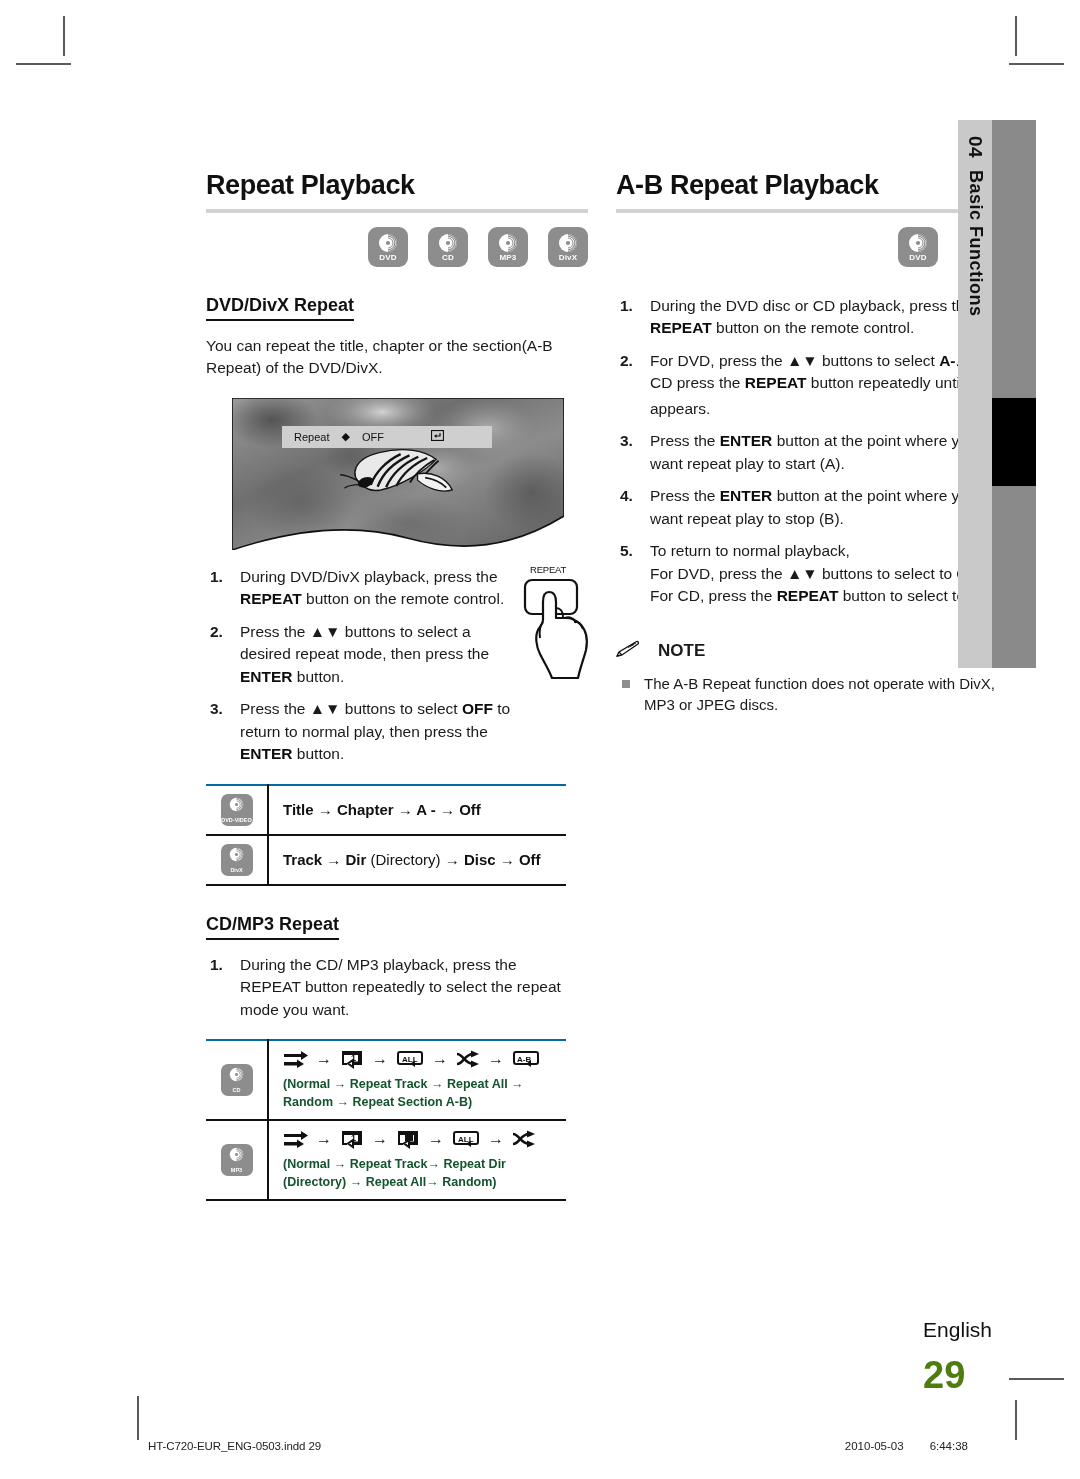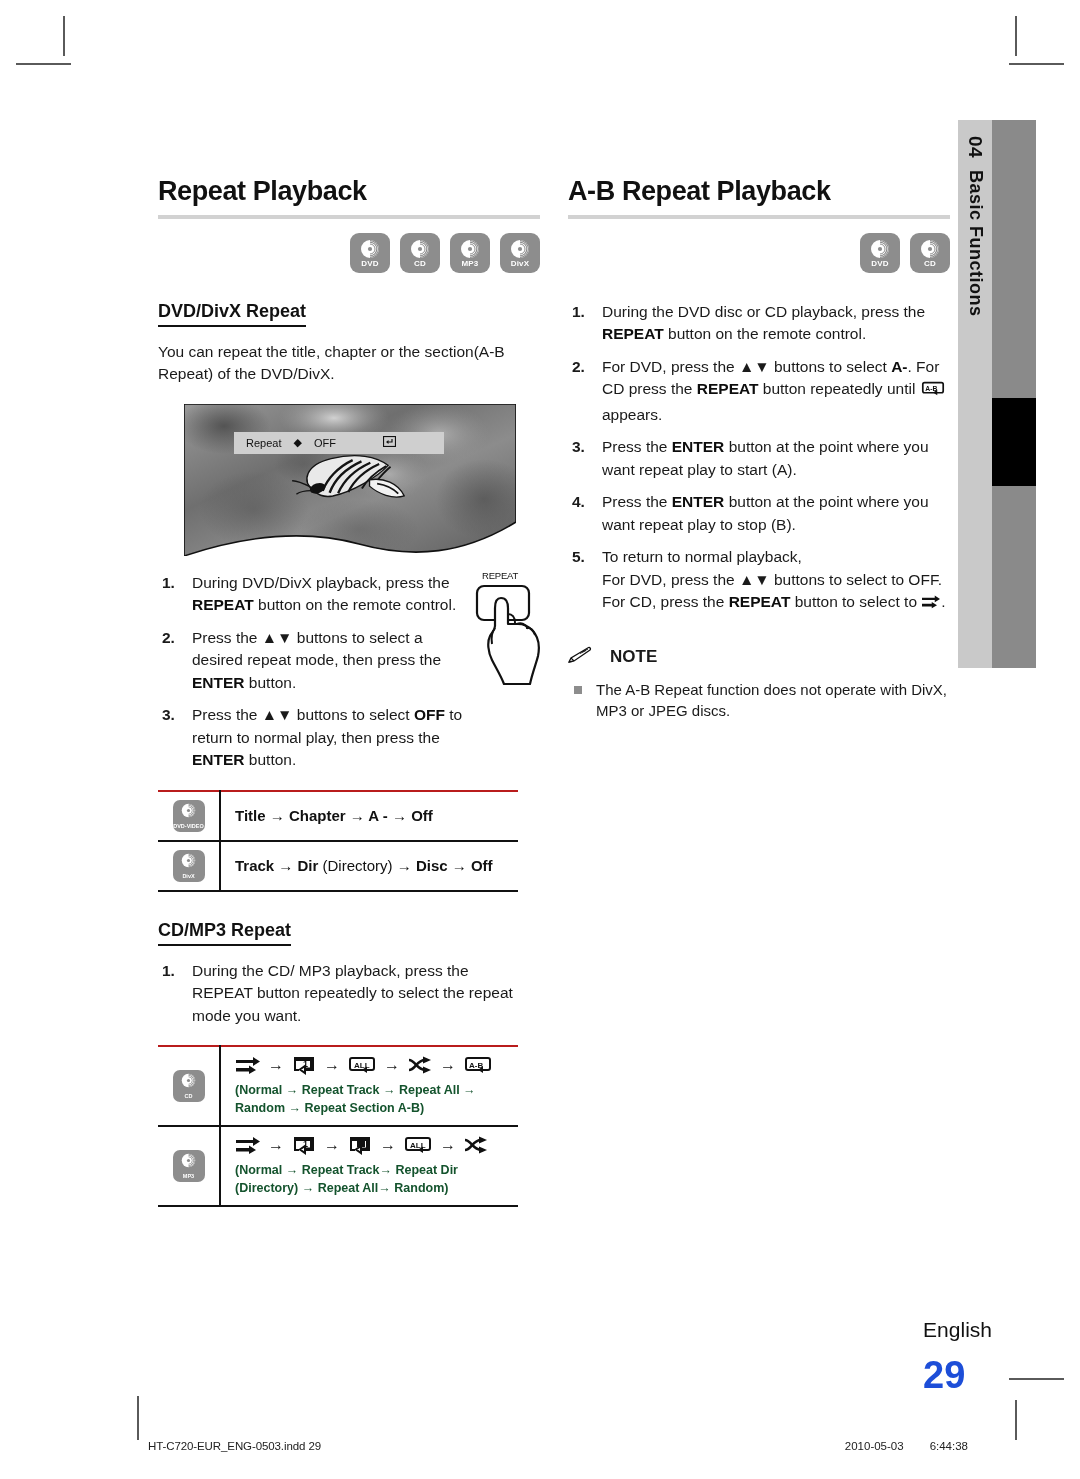--- a/index.html
+++ b/index.html
@@ -54,22 +54,23 @@
     position:absolute;
     left:992px; top:398px;
     width:44px; height:88px;
     background:#000;
     z-index:6;
   }
 
   
   .col {
     position:absolute;
-    top:176px;
+    top:170px;
     width:382px;
+    margin-left:48px;
   }
   .col-left  { left:158px; }
   .col-right { left:568px; }
 
   
   h1.sec-title {
     font-size:27px;
     font-weight:bold;
     margin:0 0 8px 0;
     letter-spacing:-0.4px;
@@ -86,21 +87,21 @@
     font-weight:bold;
     margin:0;
     display:inline-block;
     border-bottom:2.5px solid #111;
     padding-bottom:3px;
     color:#111;
   }
 
   
   .badges {
-    display:flex; gap:10px;
+    display:flex; gap:20px;
     justify-content:flex-end;
     margin:14px 0 28px 0;
   }
   .badge {
     width:40px; height:40px;
     border-radius:9px;
     background:#8d8d8d;
     display:flex; flex-direction:column;
     align-items:center; justify-content:center;
     gap:0px;
@@ -167,21 +168,21 @@
     color:#111;
   }
 
   
   table.modes {
     width:360px;
     border-collapse:collapse;
     margin-top:18px;
   }
   table.modes td {
-    border-top:2px solid #b91c1c;
+    border-top:2px solid #0369a1;
     border-bottom:2px solid #111;
     padding:8px 0;
     vertical-align:middle;
   }
   table.modes tr td:first-child {
     width:62px;
     border-right:2px solid #111;
     text-align:center;
   }
   table.modes tr td:last-child { padding-left:14px; }
@@ -216,21 +217,21 @@
     width:8px; height:8px; background:#8d8d8d;
   }
 
   
   .footer-page {
     position:absolute;
     right:88px; bottom:82px;
     display:flex; align-items:baseline; gap:12px;flex-direction:column;
   }
   .footer-lang { font-size:21px; color:#111; }
-  .footer-num { font-size:38px; font-weight:bold; color:#1d4ed8; }
+  .footer-num { font-size:38px; font-weight:bold; color:#4d7c0f; }
 
   .footer-file {
     position:absolute;
     left:148px; bottom:27px;
     font-size:11.5px; color:#222;
     letter-spacing:-0.1px;
   }
   .footer-meta {
     position:absolute;
     right:112px; bottom:27px;

